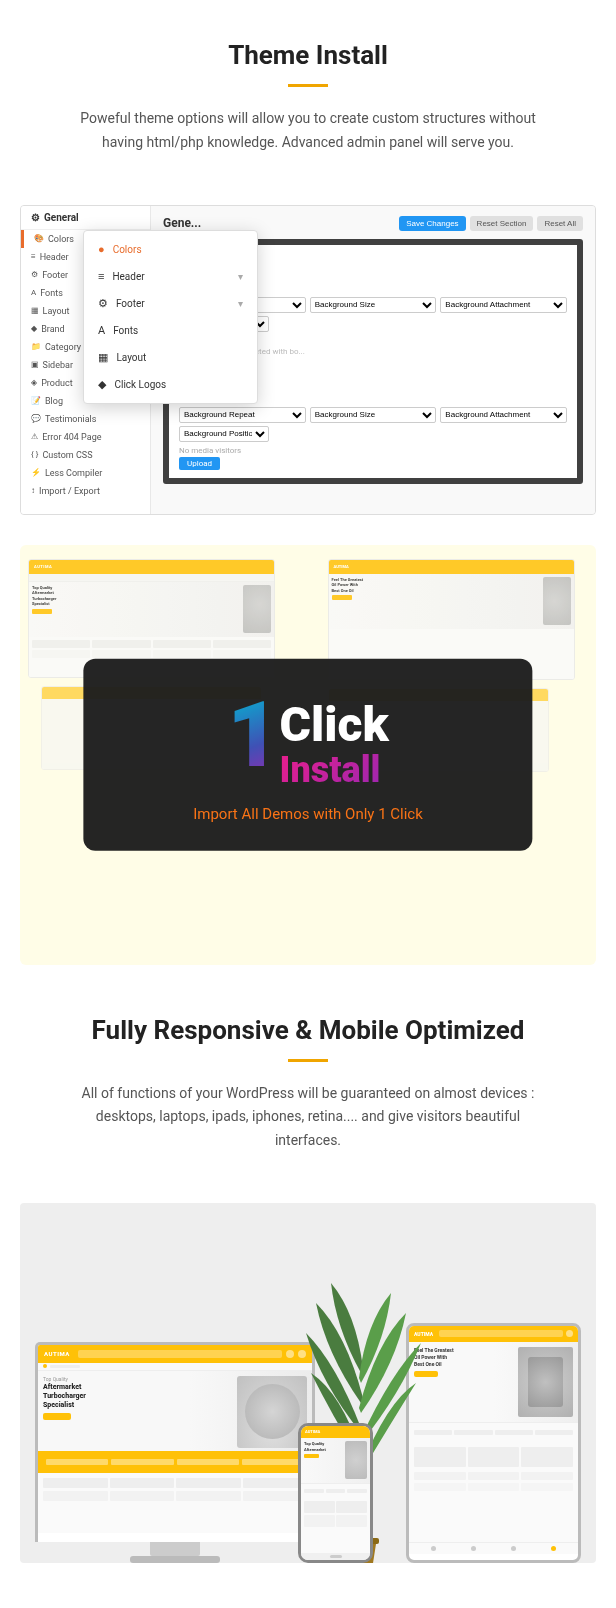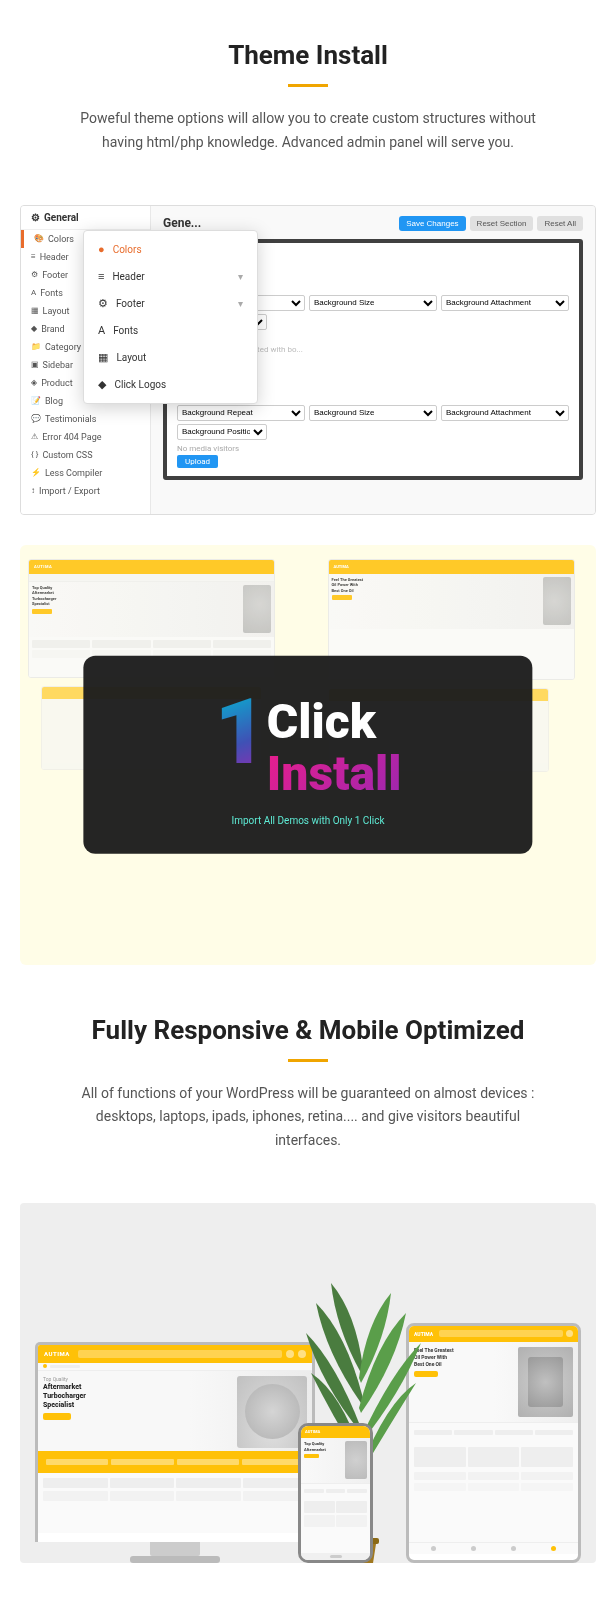--- a/index.html
+++ b/index.html
@@ -139,21 +139,21 @@
       <div style="flex:1; background:#f9f9f9; padding:10px 12px; overflow:hidden;">
         <div style="display:flex; align-items:center; justify-content:space-between; margin-bottom:8px;">
           <span style="font-size:12px; font-weight:700; color:#333;">Gene...</span>
           <div style="display:flex; gap:4px;">
             <button style="padding:3px 7px; background:#2196f3; color:#fff; font-size:8px; border:none; border-radius:3px; cursor:pointer;">Save Changes</button>
             <button style="padding:3px 7px; background:#e0e0e0; color:#555; font-size:8px; border:none; border-radius:3px; cursor:pointer;">Reset Section</button>
             <button style="padding:3px 7px; background:#e0e0e0; color:#555; font-size:8px; border:none; border-radius:3px; cursor:pointer;">Reset All</button>
           </div>
         </div>
 
-        <div style="background:#fff; border:4px solid #404040; border-radius:3px; padding:8px 10px; font-size:9px; color:#555;">
+        <div style="background:#fff; border:6px solid #404040; border-radius:3px; padding:8px 10px; font-size:9px; color:#555;">
           <div style="margin-bottom:6px;">
             <div style="font-size:9px; color:#666; margin-bottom:2px;">General U...</div>
             <div style="display:flex; align-items:center; gap:3px; margin-bottom:3px;">
               <div style="width:14px; height:14px; border:1px solid #ccc; border-radius:2px; background:#fff;"></div>
             </div>
             <div style="font-size:8px; color:#aaa; margin-bottom:2px;">Transparent</div>
           </div>
           <div style="display:flex; gap:4px; margin-bottom:3px;">
             <select style="flex:1; height:16px; border:1px solid #ccc; border-radius:2px; font-size:8px; background:#fff;"><option>Background Repeat</option></select>
             <select style="flex:1; height:16px; border:1px solid #ccc; border-radius:2px; font-size:8px; background:#fff;"><option>Background Size</option></select>
@@ -245,24 +245,24 @@
       <div style="height:12px; background:#ffc107;"></div>
       <div style="height:70px; background:#f5f5f5;"></div>
     </div>
   </div>
 
   <div style="position:absolute; left:50%; top:50%; transform:translate(-50%,-50%); width:78%; background:rgba(28,28,28,0.96); border-radius:12px; padding:32px 24px 28px; text-align:center; z-index:5;">
     <div style="display:flex; align-items:flex-start; justify-content:center; line-height:1;">
       <span style="font-size:90px; font-weight:900; line-height:1; background:linear-gradient(160deg,#00bcd4 0%,#3f51b5 60%,#9c27b0 100%); -webkit-background-clip:text; -webkit-text-fill-color:transparent; background-clip:text;">1</span>
       <div style="display:flex; flex-direction:column; align-items:flex-start; padding-top:8px;">
         <span style="font-size:48px; font-weight:900; color:#fff; line-height:1.1;">Click</span>
-        <span style="font-size:48px; font-weight:900; line-height:1.1; background:linear-gradient(135deg,#e91e8c,#9c27b0); -webkit-background-clip:text; -webkit-text-fill-color:transparent; background-clip:text;">Install</span>
-      </div>
-    </div>
-    <p style="font-size:10px; color:#5eead4; margin-top:14px;">Import All Demos with Only 1 Click</p>
+        <span style="font-size:36px; font-weight:900; line-height:1.1; background:linear-gradient(135deg,#e91e8c,#9c27b0); -webkit-background-clip:text; -webkit-text-fill-color:transparent; background-clip:text;">Install</span>
+      </div>
+    </div>
+    <p style="font-size:15px; color:#f97316; margin-top:14px;">Import All Demos with Only 1 Click</p>
   </div>
 </section>
 
 <section>
   <div class="section-responsive">
     <h2 class="section-title">Fully Responsive &amp; Mobile Optimized</h2>
     <div class="section-divider"></div>
     <p class="section-desc">All of functions of your WordPress will be guaranteed on almost devices : desktops, laptops, ipads, iphones, retina.... and give visitors beautiful interfaces.</p>
   </div>
 

